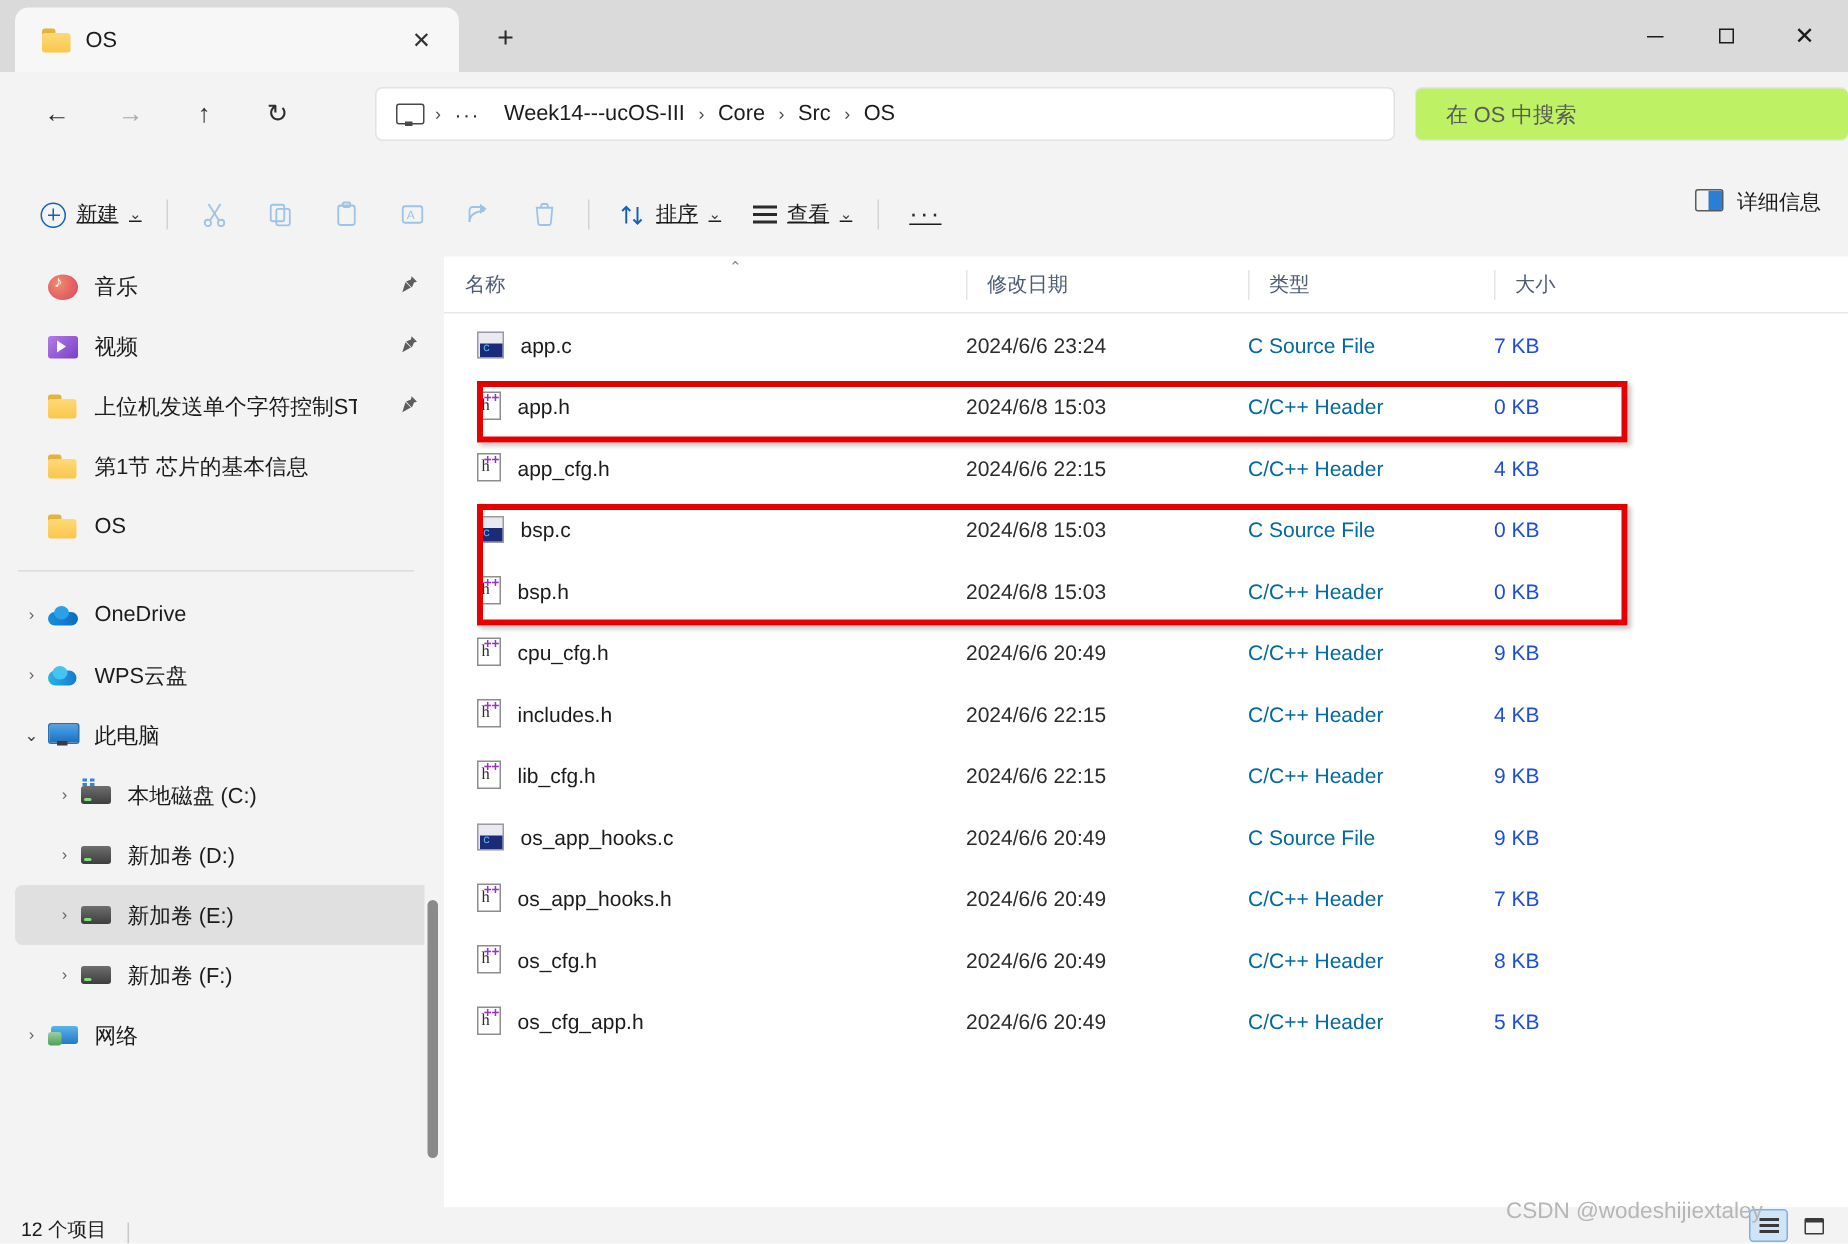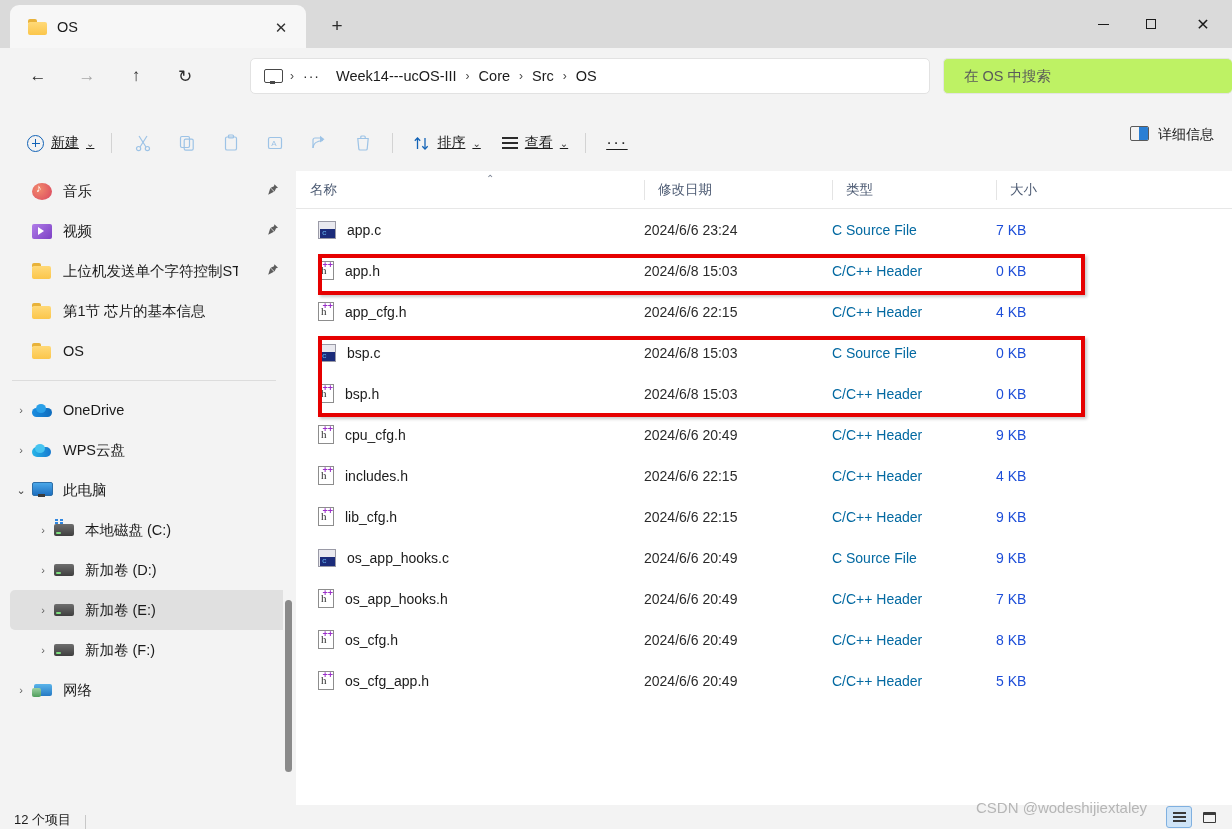--- a/index.html
+++ b/index.html
@@ -406,21 +406,21 @@
     position: absolute; left: 0; width: 13px; height: 1.6px; background: #3a3a3a;
   }
   .vtog .lines i:nth-child(1) { top: 0; }
   .vtog .lines i:nth-child(2) { top: 4px; }
   .vtog .lines i:nth-child(3) { top: 8px; }
   .vtog .bigico {
     width: 13px; height: 11px; border: 1.6px solid #3a3a3a;
     border-top-width: 3px; border-radius: 1px;
   }
   .watermark {
-    position: absolute; left: 976px; top: 799px;
+    position: absolute; left: 1004px; top: 799px;
     font-size: 15px; color: #b6b6b6; white-space: nowrap;
   }
 </style>
 </head>
 <body>
 
 <div class="window">
 
   <div class="titlebar">
     <div class="tab">

